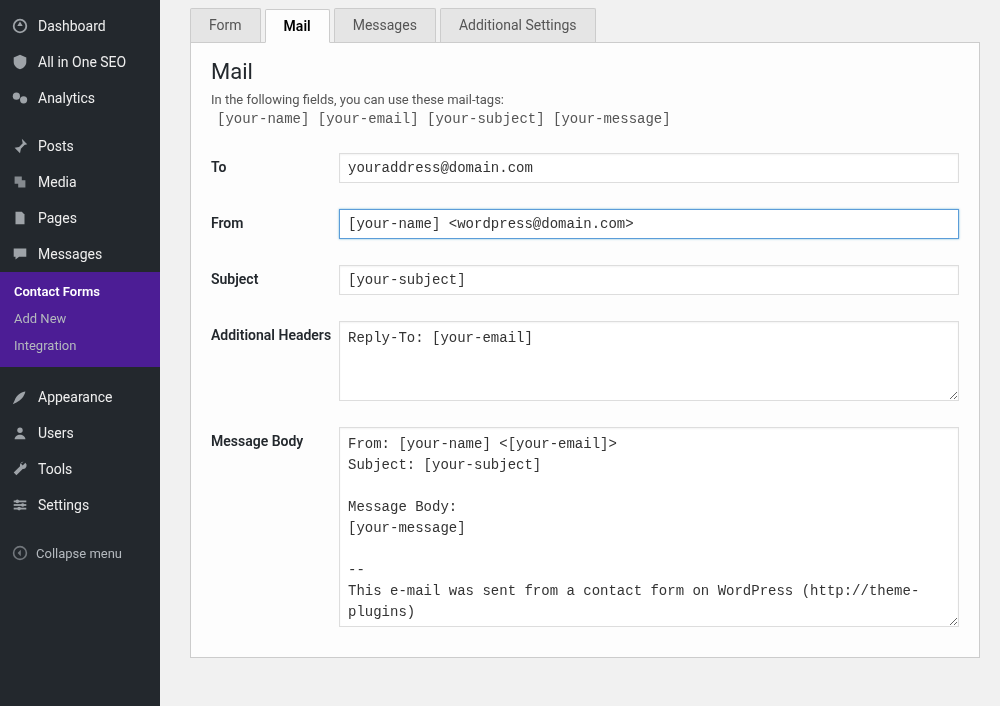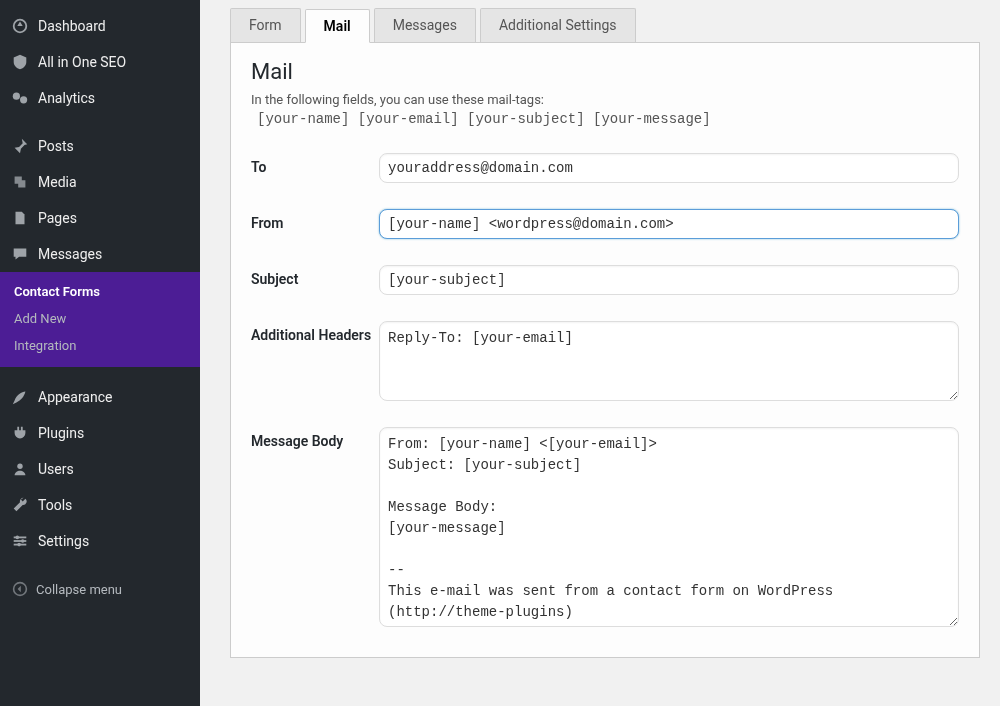--- a/index.html
+++ b/index.html
@@ -8,21 +8,21 @@
     font-size: 13px;
     background: #f1f1f1;
     color: #444;
     width: 1000px;
     height: 706px;
     overflow: hidden;
     display: flex;
   }
   
   .sidebar {
-    width: 200px;
+    width: 160px;
     background: #23282d;
     color: #eee;
     flex-shrink: 0;
     padding-top: 8px;
   }
   .menu-item {
     display: flex;
     align-items: center;
     padding: 8px 10px;
     color: #eee;
@@ -141,21 +141,21 @@
   }
   .form-row input[type=text],
   .form-row textarea {
     flex:1;
     font-family: Consolas, Monaco, "Courier New", monospace;
     font-size:14px;
     padding:6px 8px;
     border:1px solid #ddd;
     background:#fff;
     color:#333;
-    border-radius:8px;
+    border-radius:0;
     box-shadow: inset 0 1px 2px rgba(0,0,0,0.05);
     resize: vertical;
   }
   .form-row input.focused {
     border:1px solid #5b9dd9;
     box-shadow:0 0 2px rgba(30,140,190,0.6);
     outline:none;
   }
   .form-row textarea { min-height:80px; line-height:1.5; }
   .form-row textarea.body { min-height:200px; }
@@ -238,28 +238,20 @@
     <span class="icon">
         <svg width="18" height="18" viewBox="0 0 20 20" fill="currentColor">
           <path d="M4 14c2-6 8-10 12-10-1 5-5 10-10 12l-2-2zm0 0l-2 4 4-2z"></path>
         </svg>
       </span>
     <span>Appearance</span>
   </div>
   <div class="menu-item">
     <span class="icon">
         <svg width="18" height="18" viewBox="0 0 20 20" fill="currentColor">
-          <path d="M7 3v4H4v3a6 6 0 0012 0V7h-3V3h-2v4H9V3z"></path>
-        </svg>
-      </span>
-    <span>Plugins</span>
-  </div>
-  <div class="menu-item">
-    <span class="icon">
-        <svg width="18" height="18" viewBox="0 0 20 20" fill="currentColor">
           <circle cx="10" cy="7" r="3"></circle>
           <path d="M4 17c0-3 3-5 6-5s6 2 6 5z"></path>
         </svg>
       </span>
     <span>Users</span>
   </div>
   <div class="menu-item">
     <span class="icon">
         <svg width="18" height="18" viewBox="0 0 20 20" fill="currentColor">
           <path d="M14 2a4 4 0 00-4 5L3 14l3 3 7-7a4 4 0 003-7l-3 3-2-2z"></path>

